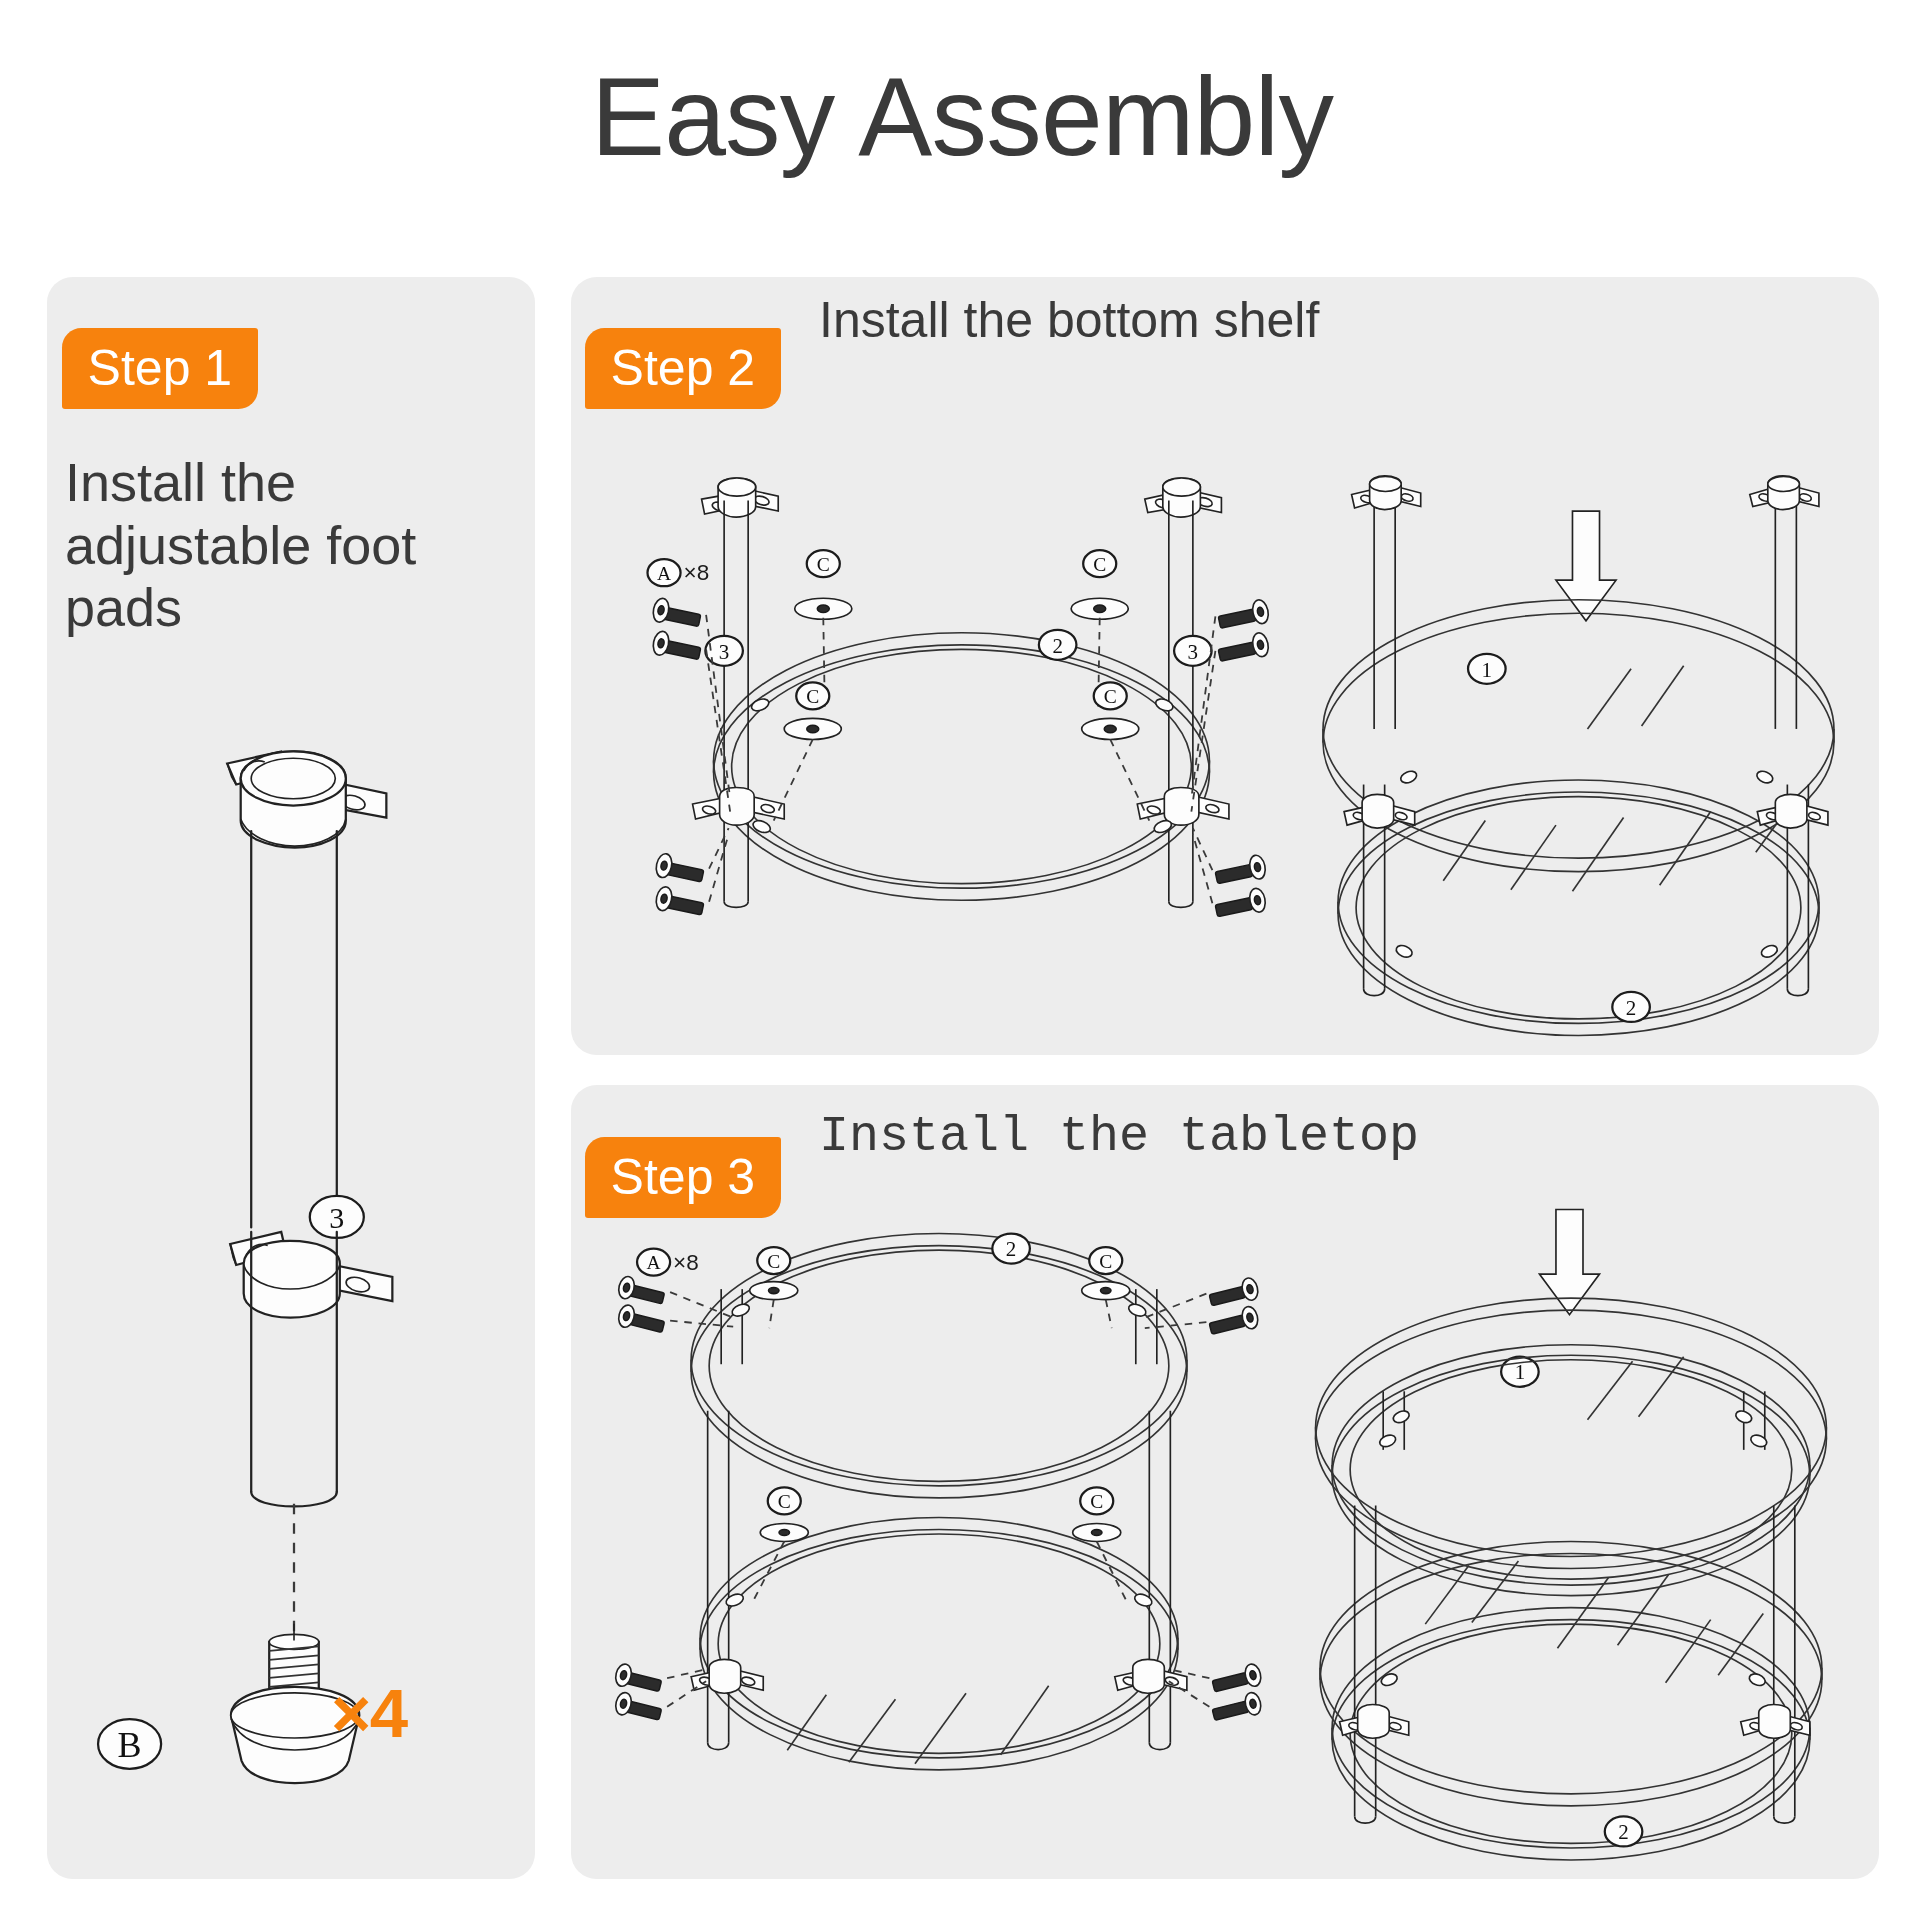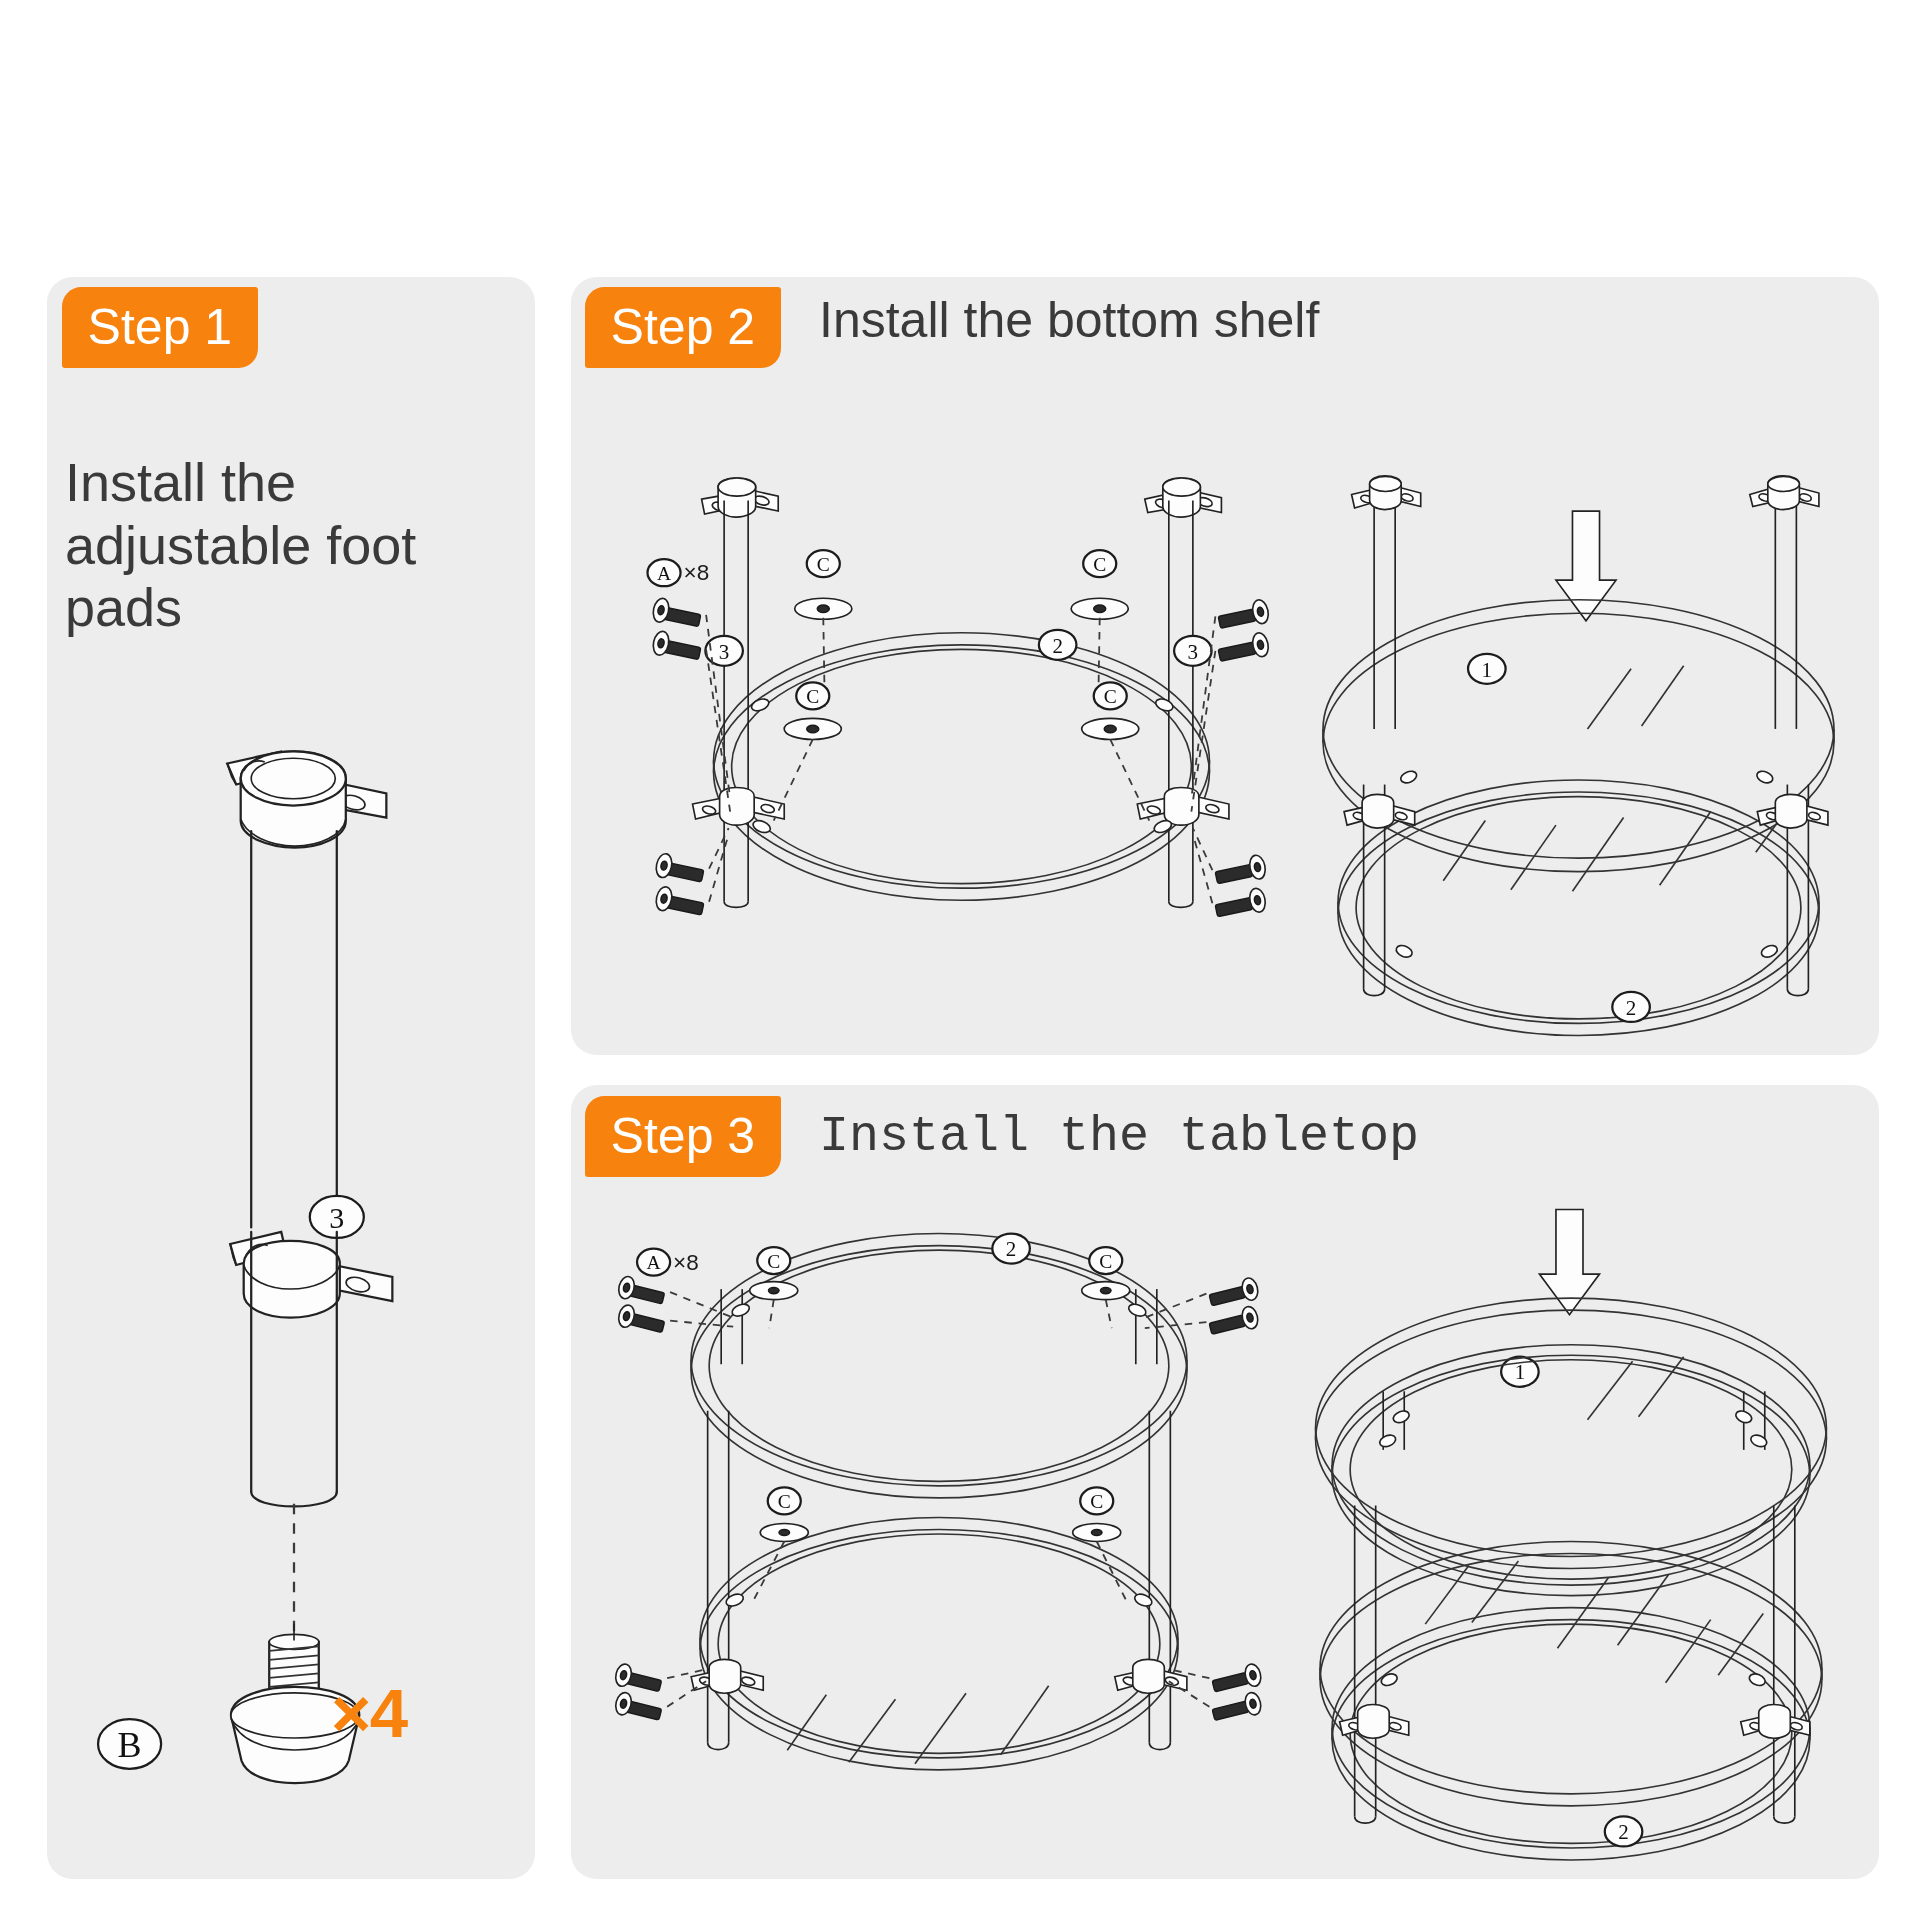--- a/index.html
+++ b/index.html
@@ -42,20 +42,21 @@
     line-height:81px;
     height:81px;
     text-align:right;
     border-top-left-radius:19.5px;
     border-bottom-right-radius:19.5px;
     border-top-right-radius:3px;
     border-bottom-left-radius:3px;
     white-space:nowrap;
     padding:0 25.6px;
     font-weight:400;
+    margin-top:41px;
   }
   #badge-1{left:62px;top:287px;}
   #badge-2{left:585px;top:287px;}
   #badge-3{left:585px;top:1096px;}
 
   .step-head-text{
     position:absolute;
     font-size:50px;
     line-height:81px;
     color:#3a3a3a;
@@ -99,20 +100,21 @@
     font-weight:700;
     letter-spacing:-1.5px;
   }
   #x4-label{left:331px;top:1674px;}
 </style>
 </head>
 <body>
 
 <div class="page">
 
+  <div class="title">Easy Assembly</div>
 
   <div class="panel" id="panel-step1"></div>
 
   <div class="badge" id="badge-1">Step 1</div>
 
   <div class="s1-text">Install the adjustable foot pads</div>
 
   <div class="fig" id="fig-step1">
     <svg width="488" height="1127" viewBox="0 0 650 1500">
 

